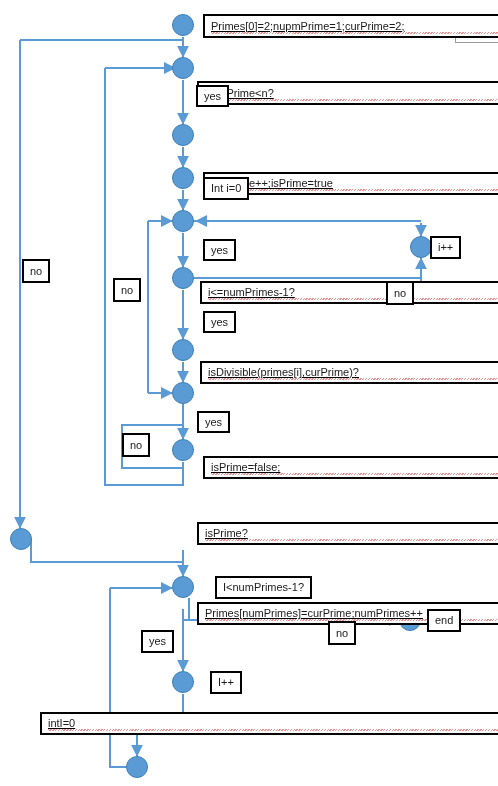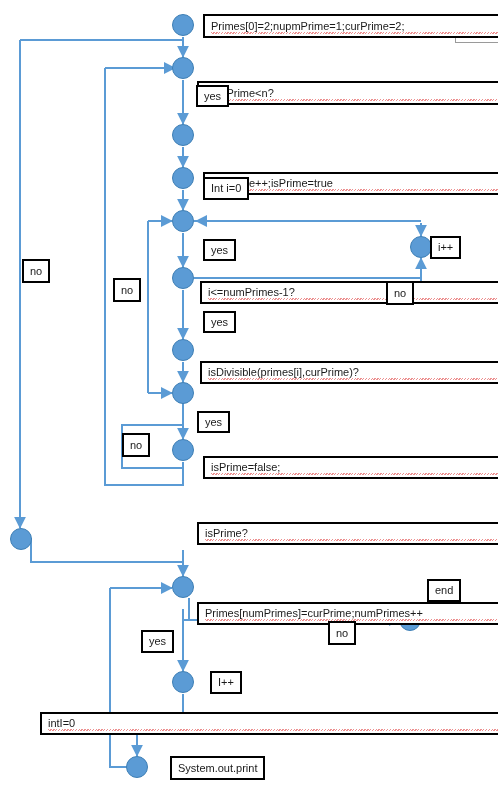--- a/index.html
+++ b/index.html
@@ -6,20 +6,21 @@
   body{
     font-family:"Liberation Sans", sans-serif;
     -webkit-font-smoothing:antialiased;
   }
   #canvas{
     position:relative;
     width:498px;
     height:786px;
     background:#ffffff;
     overflow:hidden;
+    text-decoration:underline;
   }
   
   .node{
     position:absolute;
     width:22px;height:22px;
     border-radius:50%;
     background:#5b9bd5;
     border:1px solid #3e7fb5;
     box-sizing:border-box;
     z-index:6;
@@ -180,26 +181,26 @@
   <div class="lbl sq" style="left:203px;top:339px;height:23px;">isPrime=false;</div>
 
   <div class="lbl sq" style="left:197px;top:382px;height:23px;">isPrime?</div>
 
   <div class="lbl sq" style="left:197px;top:439px;height:23px;">Primes[numPrimes]=curPrime;numPrimes++</div>
 
   <div class="lbl" style="left:430px;top:236px;height:23px;">i++</div>
 
   <div class="lbl sq" style="left:40px;top:526px;height:23px;">intI=0</div>
 
+  <div class="lbl" style="left:215px;top:576px;height:23px;">I&lt;numPrimes-1?</div>
 
   <div class="lbl" style="left:210px;top:671px;height:23px;">I++</div>
 
-  <div class="lbl" style="left:170px;top:756px;height:24px;">System.out.print</div>
-
-  <div class="lbl" style="left:427px;top:579px;height:23px;">end</div>
+
+  <div class="lbl" style="left:427px;top:609px;height:23px;">end</div>
 
   <div class="lbl" style="left:196px;top:85px;height:22px;">yes</div>
 
   <div class="lbl" style="left:203px;top:239px;height:22px;">yes</div>
 
   <div class="lbl" style="left:203px;top:311px;height:22px;">yes</div>
 
   <div class="lbl" style="left:197px;top:411px;height:22px;">yes</div>
 
   <div class="lbl" style="left:22px;top:259px;height:24px;">no</div>

